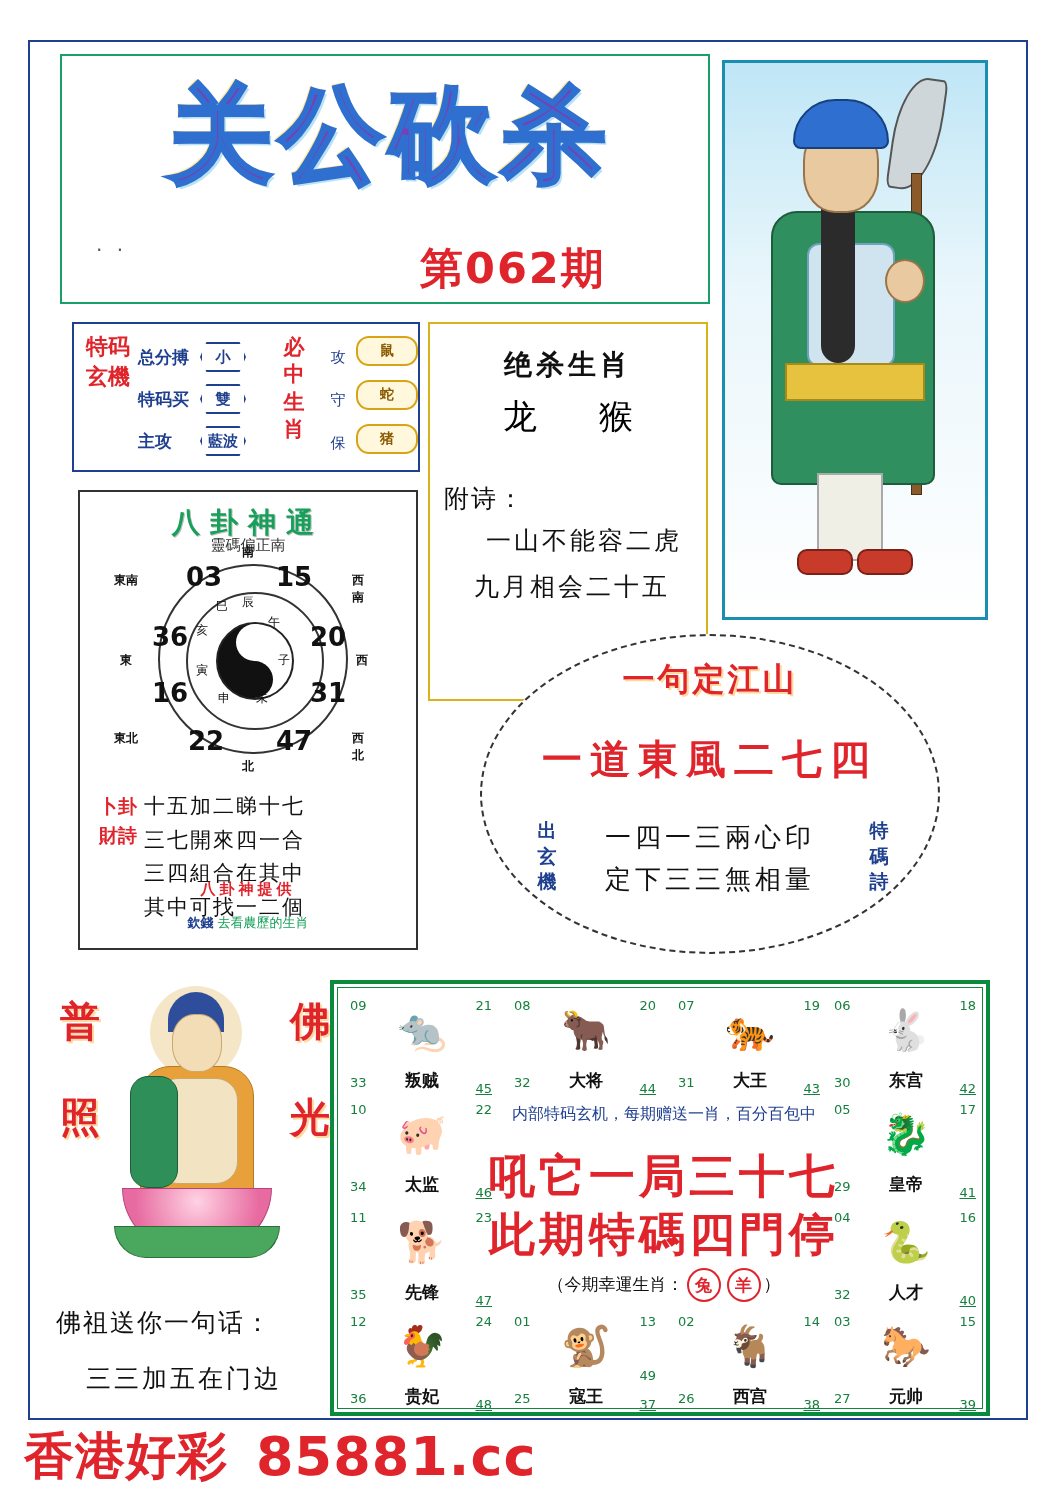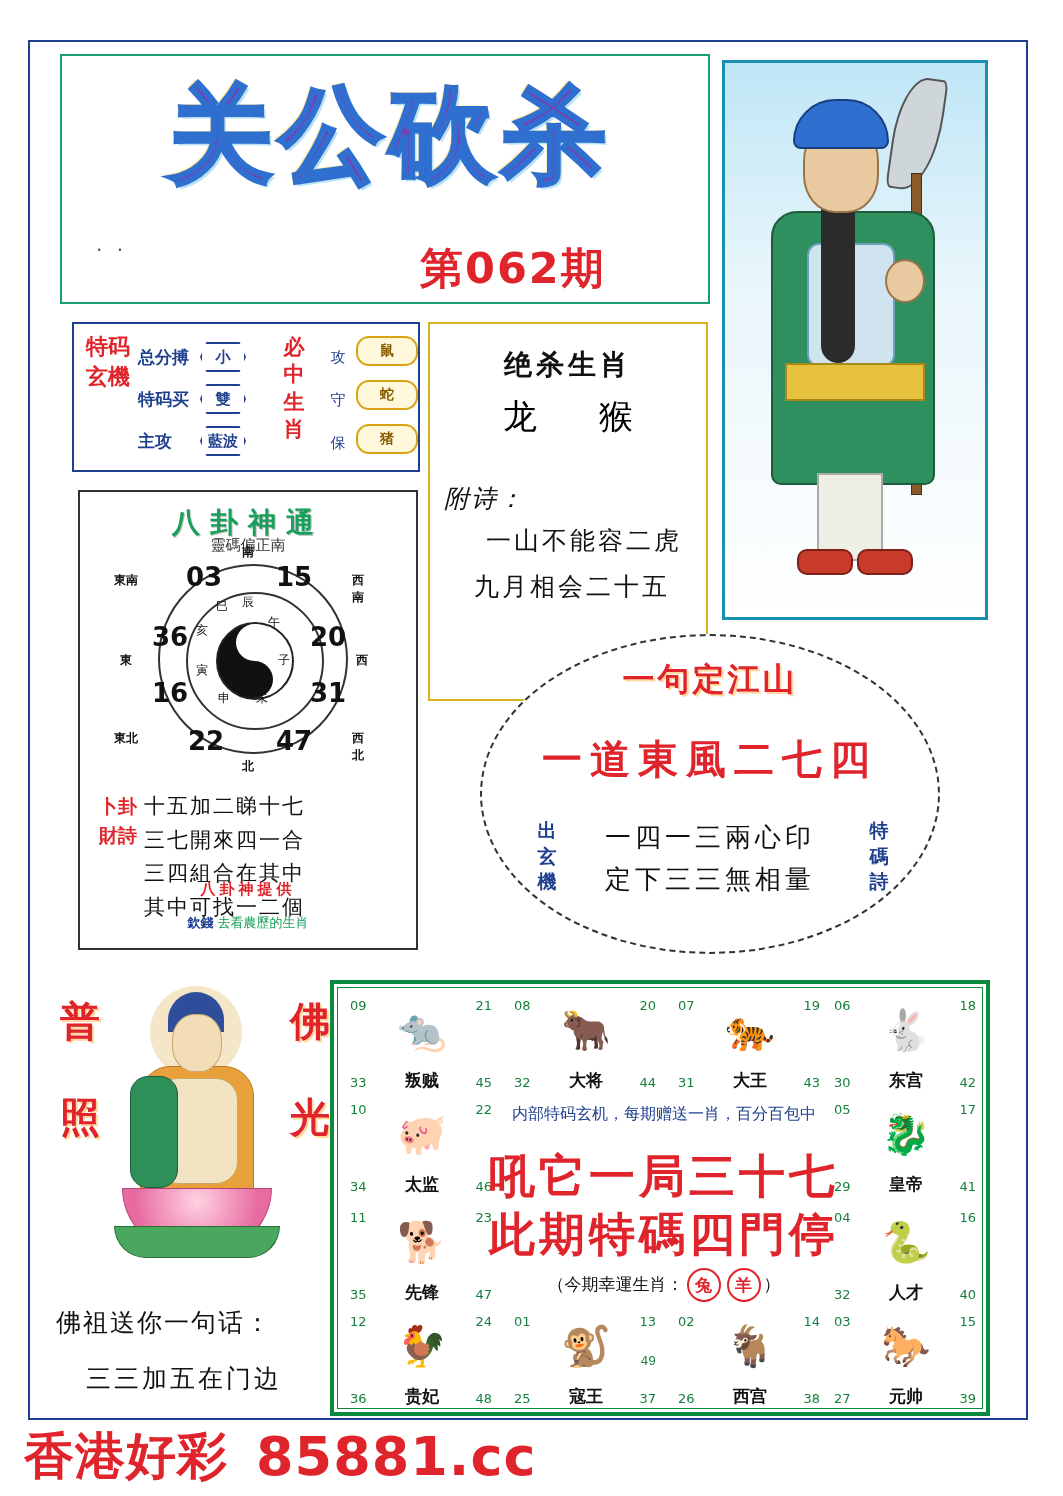--- a/index.html
+++ b/index.html
@@ -276,21 +276,21 @@
   .juesha-icons {
     position: absolute; left: 0; top: 66px; width: 100%;
     display: flex; justify-content: center; gap: 42px;
   }
   .ico-circle {
     width: 54px; height: 54px; font-size: 34px;
     display: flex; align-items: center; justify-content: center;
   }
   .fushi-label {
     position: absolute; left: 14px; top: 158px;
-    font-size: 25px; color: #111; letter-spacing: 2px; font-style: italic;
+    font-size: 25px; color: #111; letter-spacing: 2px;
   }
   .fushi-l1 {
     position: absolute; left: 56px; top: 200px;
     font-size: 25px; color: #111; letter-spacing: 3px;
   }
   .fushi-l2 {
     position: absolute; left: 44px; top: 246px;
     font-size: 25px; color: #111; letter-spacing: 3px;
   }
 
@@ -416,21 +416,21 @@
   .zcell {
     position: absolute;
     width: 160px; height: 104px;
   }
   .zc-tl, .zc-tr, .zc-bl, .zc-br {
     position: absolute; font-size: 13px; color: #15803d;
   }
   .zc-tl { left: 8px; top: 6px; }
   .zc-tr { right: 10px; top: 6px; }
   .zc-bl { left: 8px; bottom: 6px; }
-  .zc-br { right: 10px; bottom: 6px; }
+  .zc-br { right: 10px; bottom: 0; text-decoration: underline; }
   .zc-name {
     position: absolute; left: 0; bottom: 4px; width: 100%;
     text-align: center; font-size: 17px; color: #111; font-weight: bold;
   }
   .zc-animal {
     position: absolute; left: 0; top: 18px; width: 100%;
     text-align: center; font-size: 40px; color: #111;
     line-height: 1;
   }
   .center-note {
@@ -705,21 +705,21 @@
         <span class="zc-tr">24</span>
         <span class="zc-animal">🐓</span>
         <span class="zc-bl">36</span>
         <span class="zc-name">贵妃</span>
         <span class="zc-br">48</span>
       </div>
       <div class="zcell" style="left:168px; top:320px;">
         <span class="zc-tl">01</span>
         <span class="zc-tr">13</span>
         <span class="zc-animal">🐒</span>
-        <span class="zc-tr" style="top:46px;font-family:Liberation Mono, monospace;">49</span>
+        <span class="zc-tr" style="top:60px;">49</span>
         <span class="zc-bl">25</span>
         <span class="zc-name">寇王</span>
         <span class="zc-br">37</span>
       </div>
       <div class="zcell" style="left:332px; top:320px;">
         <span class="zc-tl">02</span>
         <span class="zc-tr">14</span>
         <span class="zc-animal">🐐</span>
         <span class="zc-bl">26</span>
         <span class="zc-name">西宫</span>

